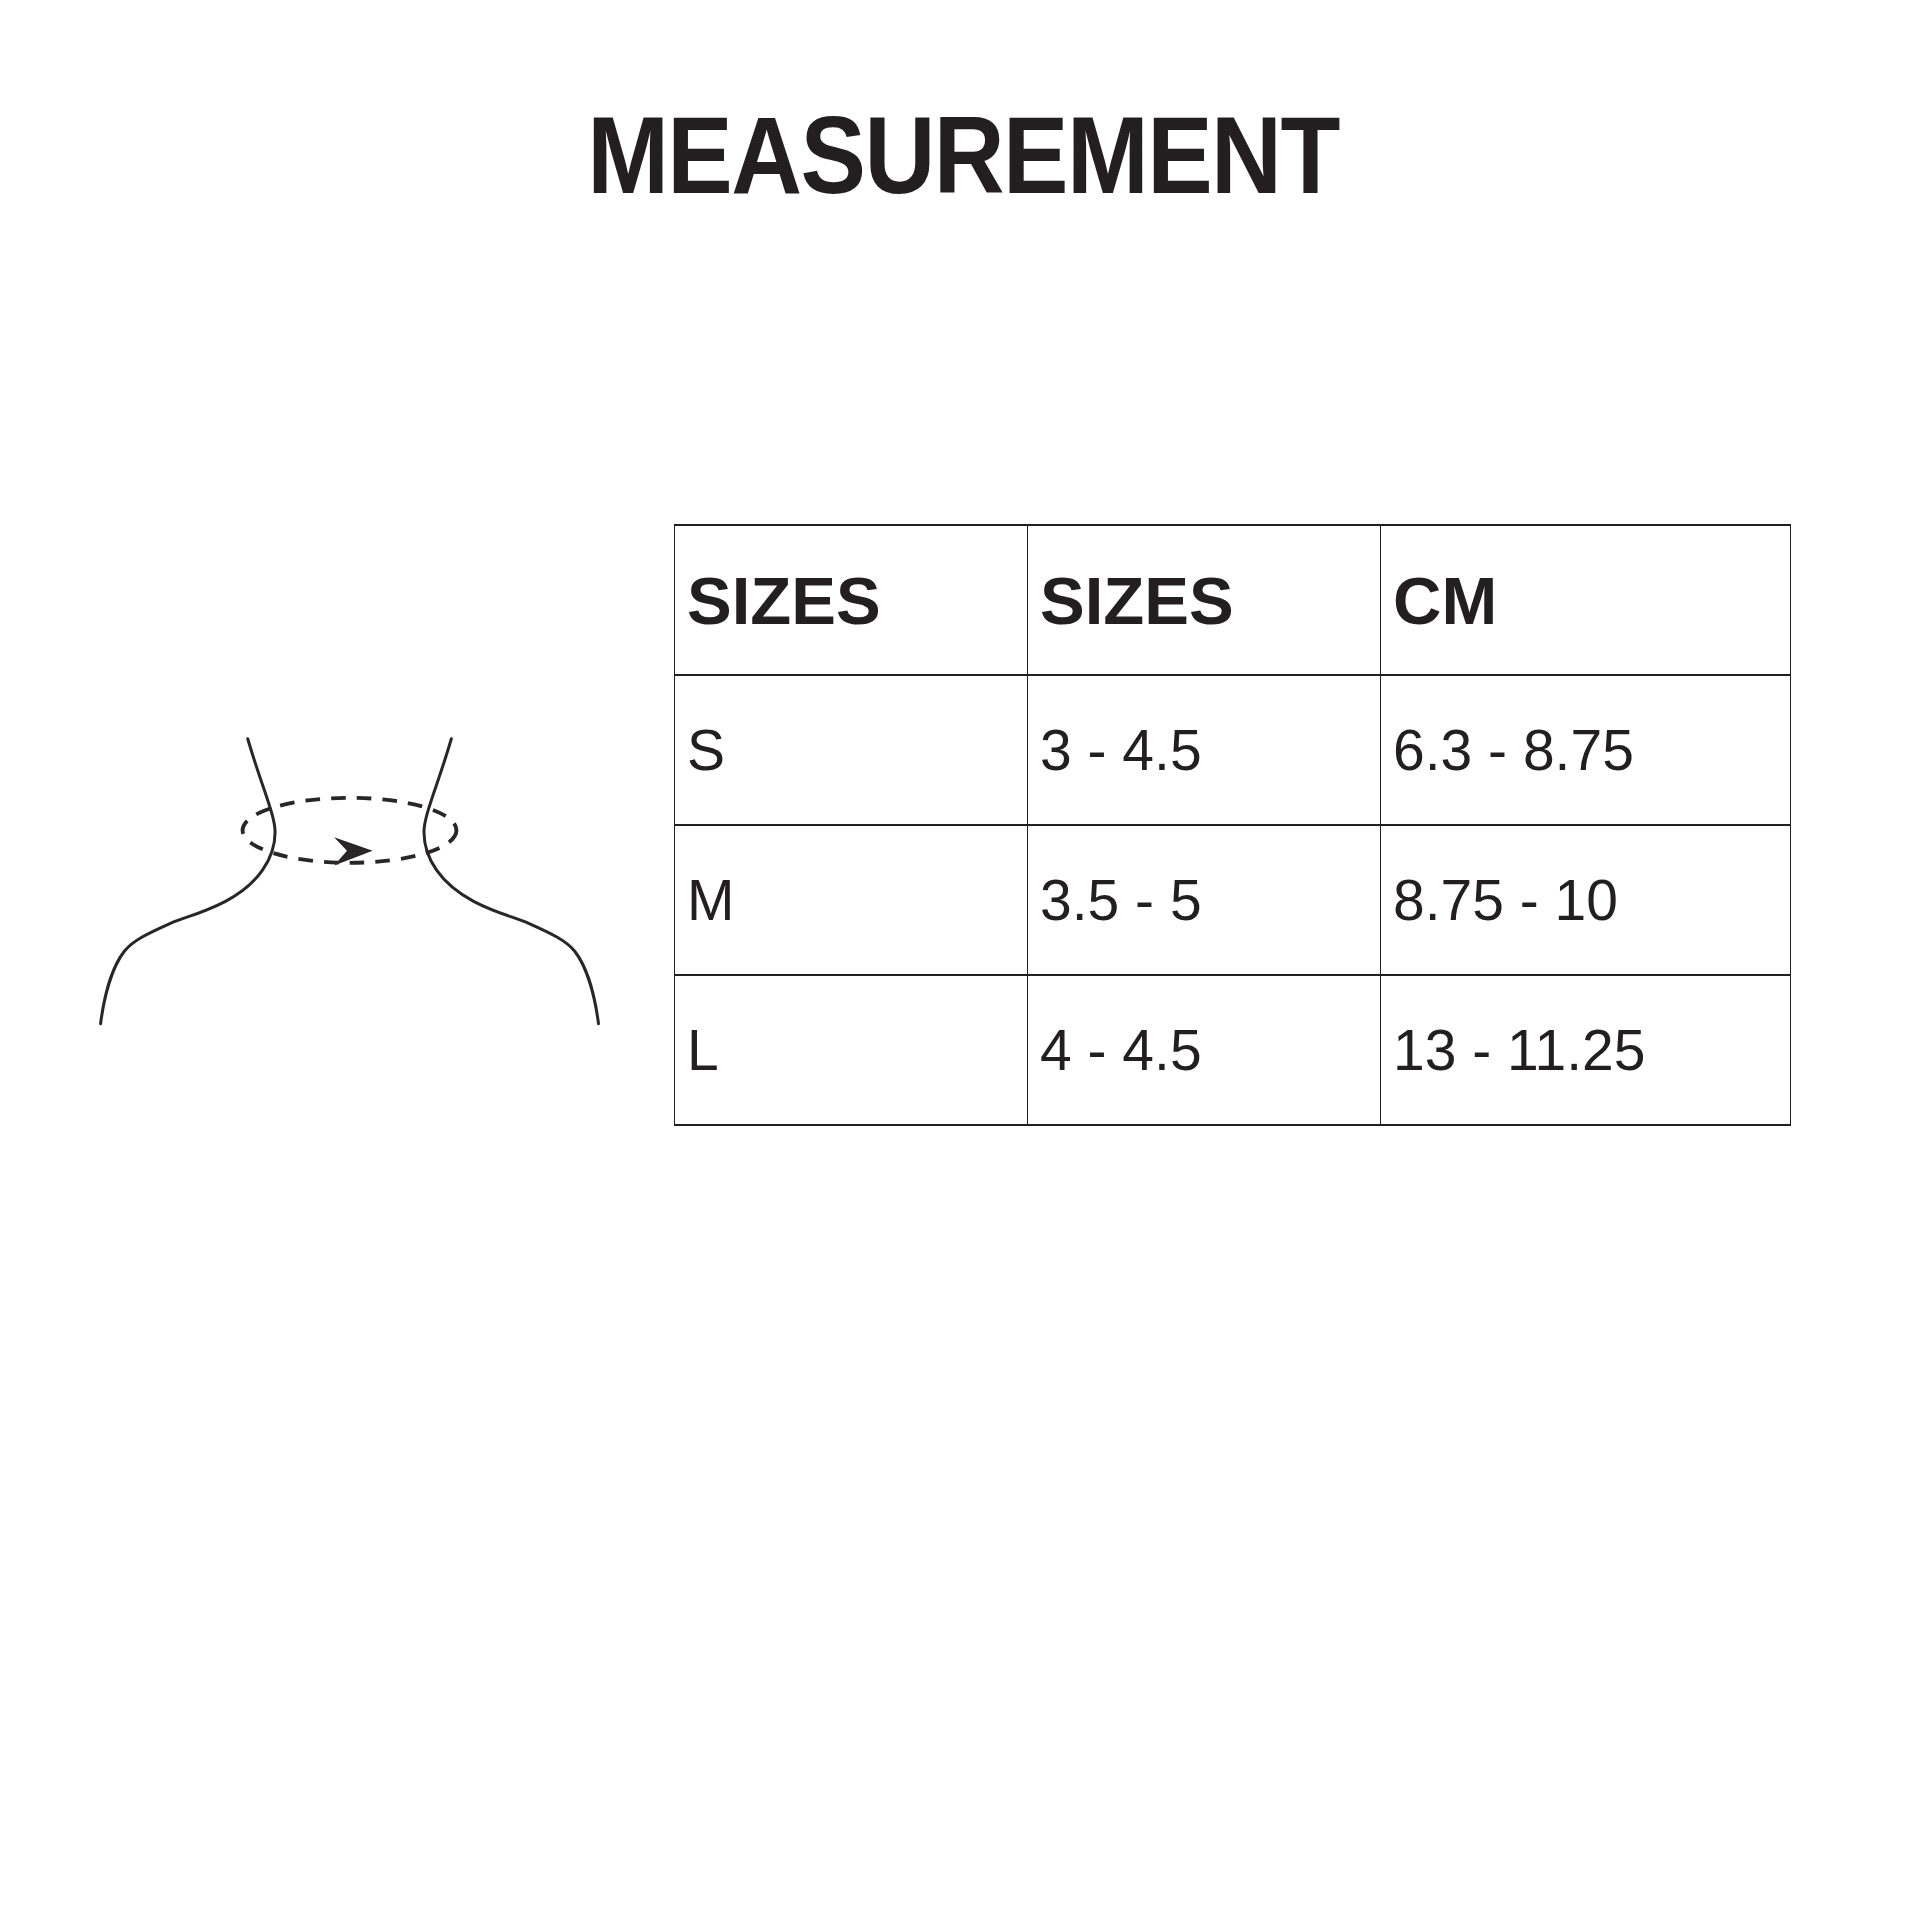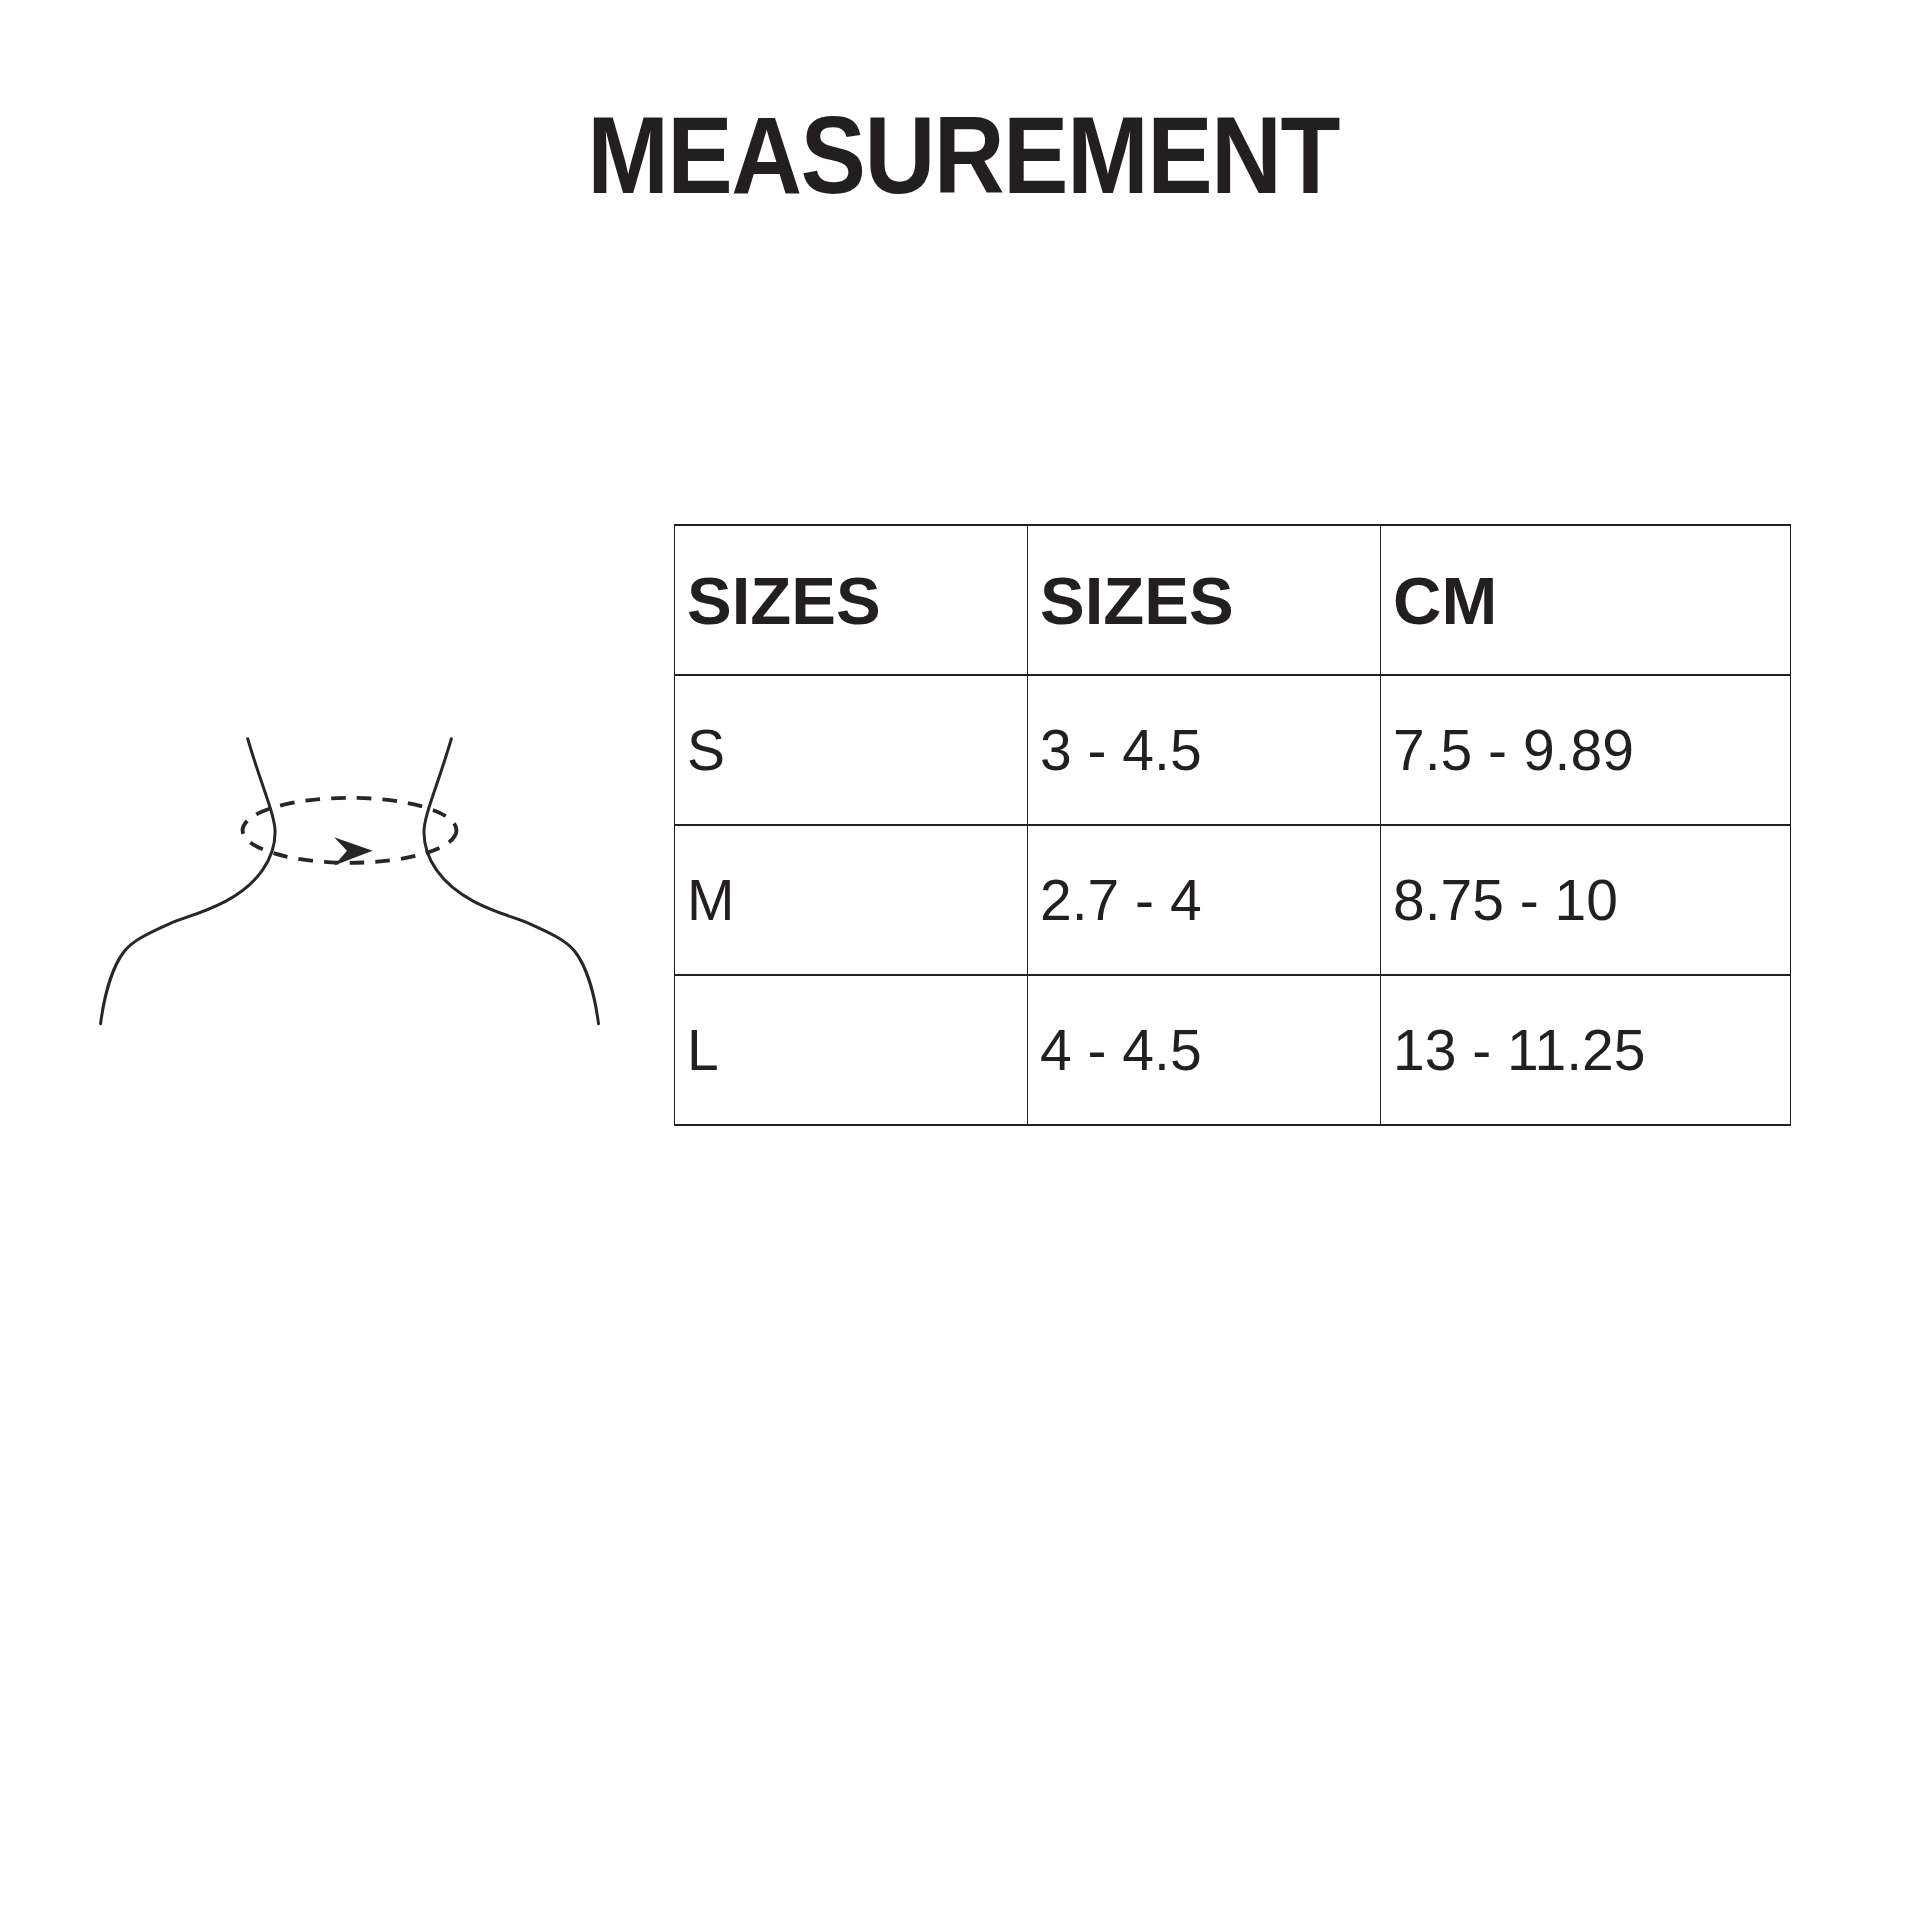--- a/index.html
+++ b/index.html
@@ -90,25 +90,25 @@
     <tr>
       <th class="col-size">SIZES</th>
       <th class="col-inch">SIZES</th>
       <th class="col-cm">CM</th>
     </tr>
   </thead>
   <tbody>
     <tr>
       <td class="col-size">S</td>
       <td class="col-inch">3 - 4.5</td>
-      <td class="col-cm">7.5 - 9.89</td>
+      <td class="col-cm">6.3 - 8.75</td>
     </tr>
     <tr>
       <td class="col-size">M</td>
-      <td class="col-inch">2.7 - 4</td>
+      <td class="col-inch">3.5 - 5</td>
       <td class="col-cm">8.75 - 10</td>
     </tr>
     <tr>
       <td class="col-size">L</td>
       <td class="col-inch">4 - 4.5</td>
       <td class="col-cm">13 - 11.25</td>
     </tr>
   </tbody>
 </table>
 

